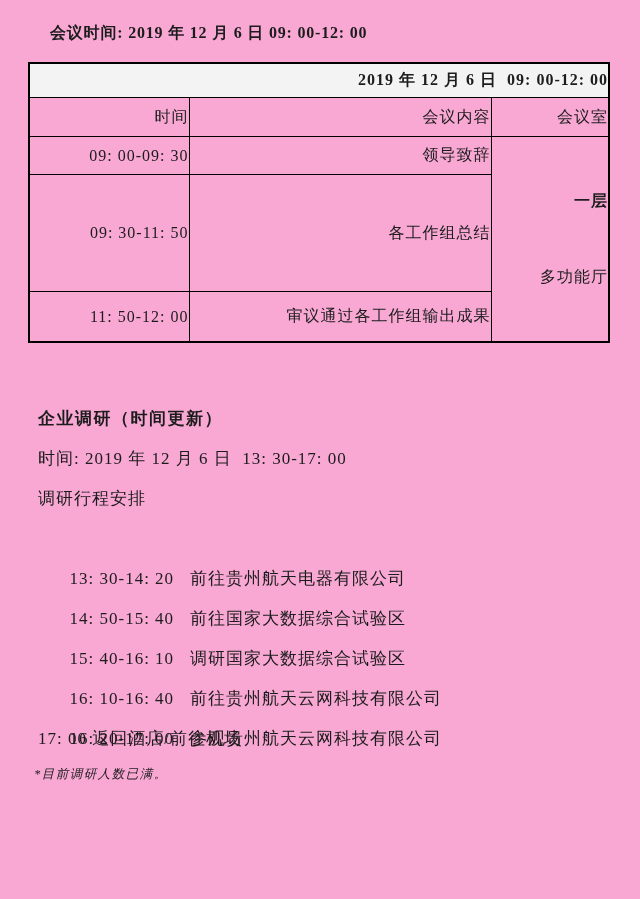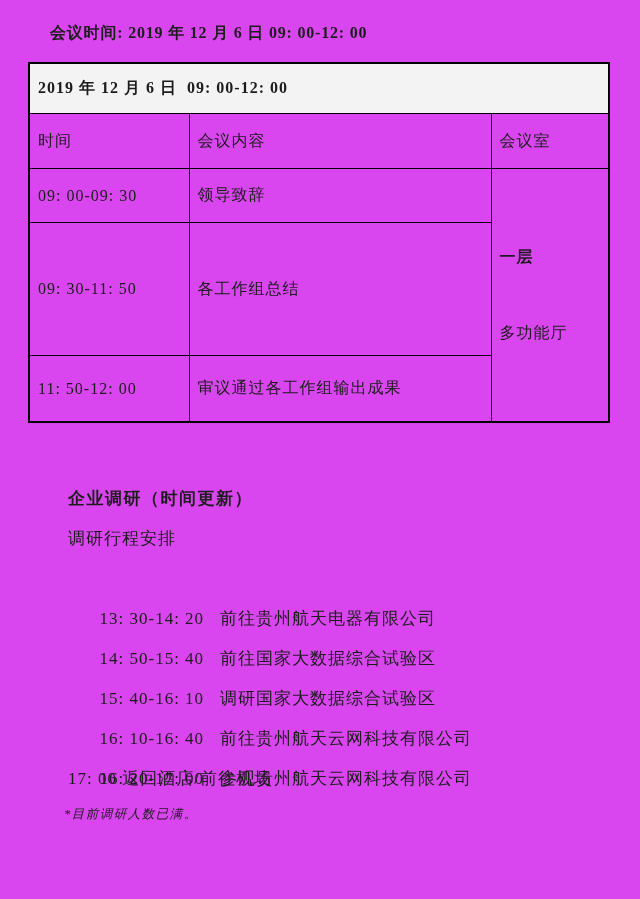--- a/index.html
+++ b/index.html
@@ -1,44 +1,44 @@
 <!DOCTYPE html>
 <html><head>
 <meta charset="utf-8">
 <style>
   html,body { margin:0; padding:0; background:#ffffff; }
   .page {
-    position:relative; width:640px; height:899px; background:#d946ef;
+    position:relative; width:640px; height:899px; background:#f9a8d4;
     color:#1c1c1c; font-family:"Liberation Serif","DejaVu Serif",serif;
     overflow:hidden;
   }
   
   .intro { padding:23px 0 0 50px; }
   .intro p {
     margin:0 0 19px 0; font-size:16px; font-weight:bold;
     letter-spacing:0.8px; line-height:20px; white-space:pre-wrap;
   }
   
   table.schedule {
     border-collapse:collapse; table-layout:fixed; width:580px;
     margin:16px 0 0 28px; border:2px solid #000;
   }
   table.schedule td {
-    border:1px solid #000; text-align:left; vertical-align:middle;
-    font-size:16px; letter-spacing:1px; white-space:pre-wrap; padding:8px;
+    border:1px solid #000; text-align:right; vertical-align:middle;
+    font-size:16px; letter-spacing:1px; white-space:pre-wrap; padding:0;
   }
   td.date-cell { height:33px; font-weight:bold; background:#f3f3f3; letter-spacing:1.5px; }
   tr.col-head td { height:38px; }
   tr.body-row-1 td { height:37px; }
   tr.body-row-2 td { height:116px; }
   tr.body-row-3 td { height:49px; }
   td.room-cell div { line-height:1; }
   td.room-cell .room-line-1 { margin-bottom:24px;font-weight:bold; }
   
-  .section { margin-top:56px; padding-left:68px; }
+  .section { margin-top:56px; padding-left:38px; }
   .section p {
     margin:0; height:40px; line-height:40px; font-size:17px;
     letter-spacing:1px; white-space:pre-wrap;
   }
   .section p.section-title { font-weight:bold; letter-spacing:1.5px; }
   .itin-time { display:inline-block; min-width:102px; margin-right:16px; }
   .section p.footnote {
     height:30px; line-height:30px; font-size:12.5px;
     letter-spacing:1.5px; margin-left:-4px;font-style:italic;
   }
@@ -81,20 +81,21 @@
       </tr>
       <tr class="body-row-3">
         <td>11: 50-12: 00</td>
         <td>审议通过各工作组输出成果</td>
       </tr>
     </tbody>
   </table>
 
   <div class="section">
     <p class="section-title">企业调研（时间更新）</p>
+    <p>时间: 2019 年 12 月 6 日  13: 30-17: 00</p>
     <p>调研行程安排</p>
 
     <p class="itin">
       <span class="itin-time">13: 30-14: 20</span><span>前往贵州航天电器有限公司</span>
     </p>
     <p class="itin">
       <span class="itin-time">14: 50-15: 40</span><span>前往国家大数据综合试验区</span>
     </p>
     <p class="itin">
       <span class="itin-time">15: 40-16: 10</span><span>调研国家大数据综合试验区</span>

